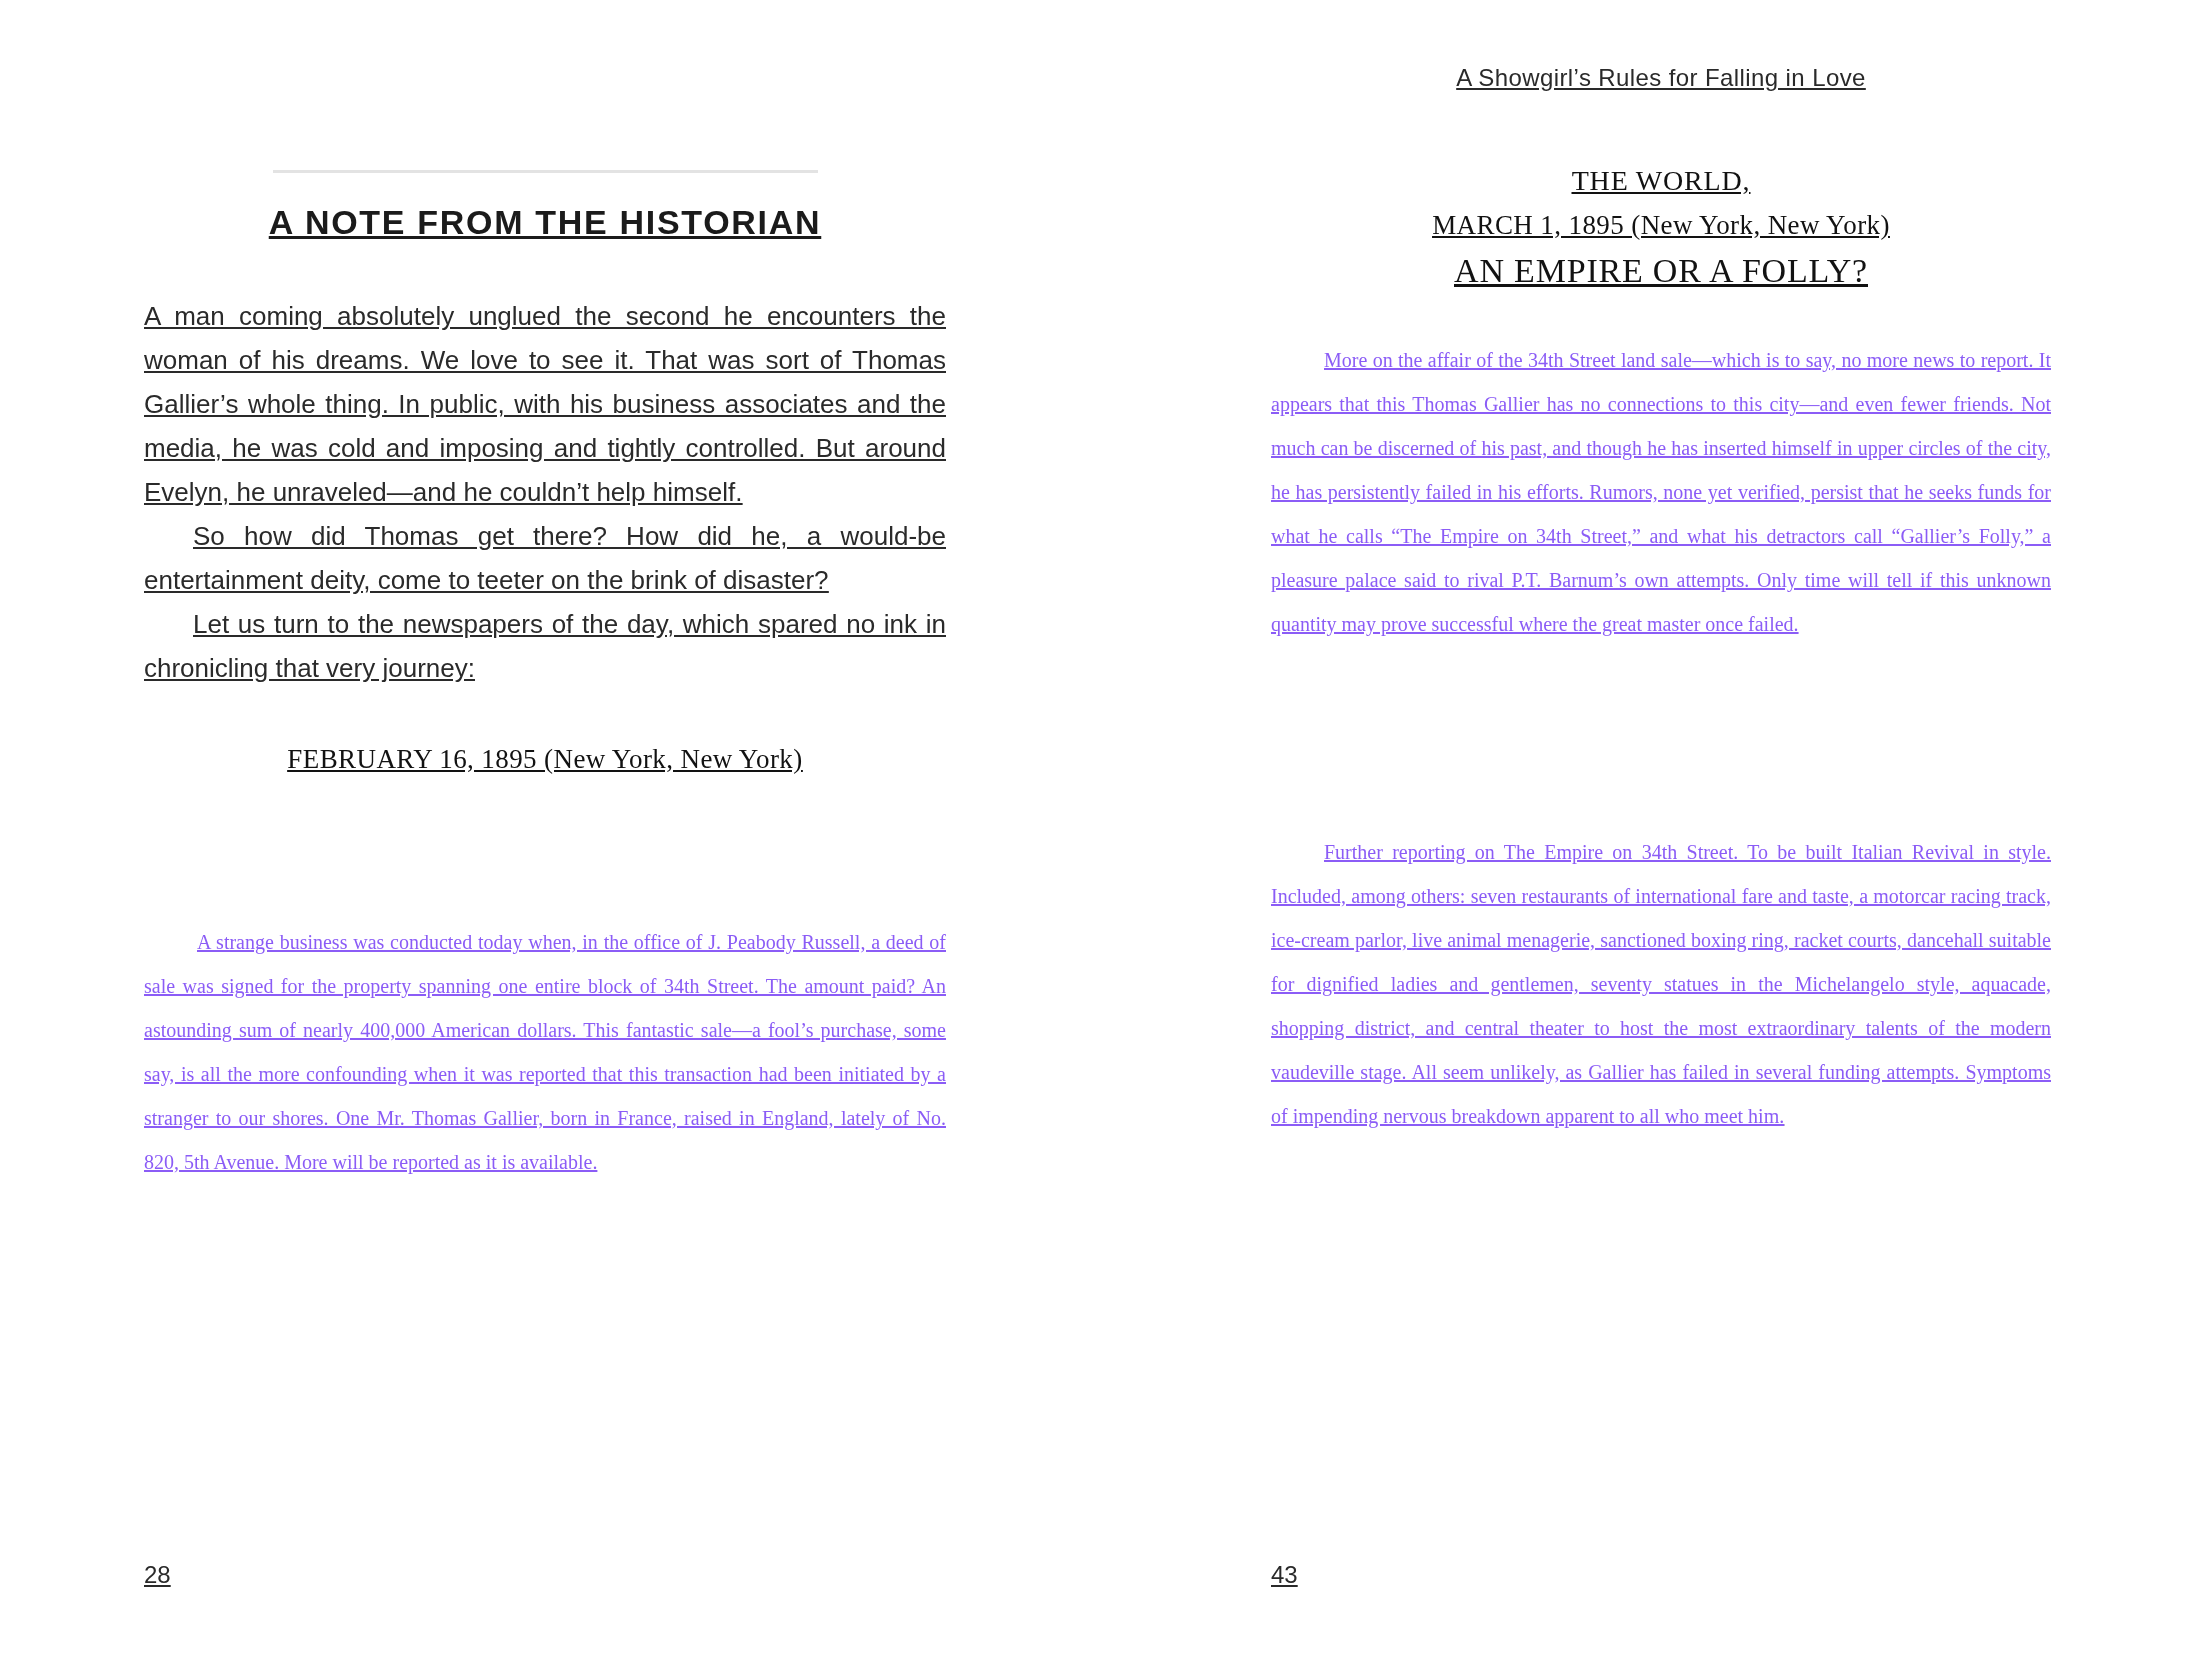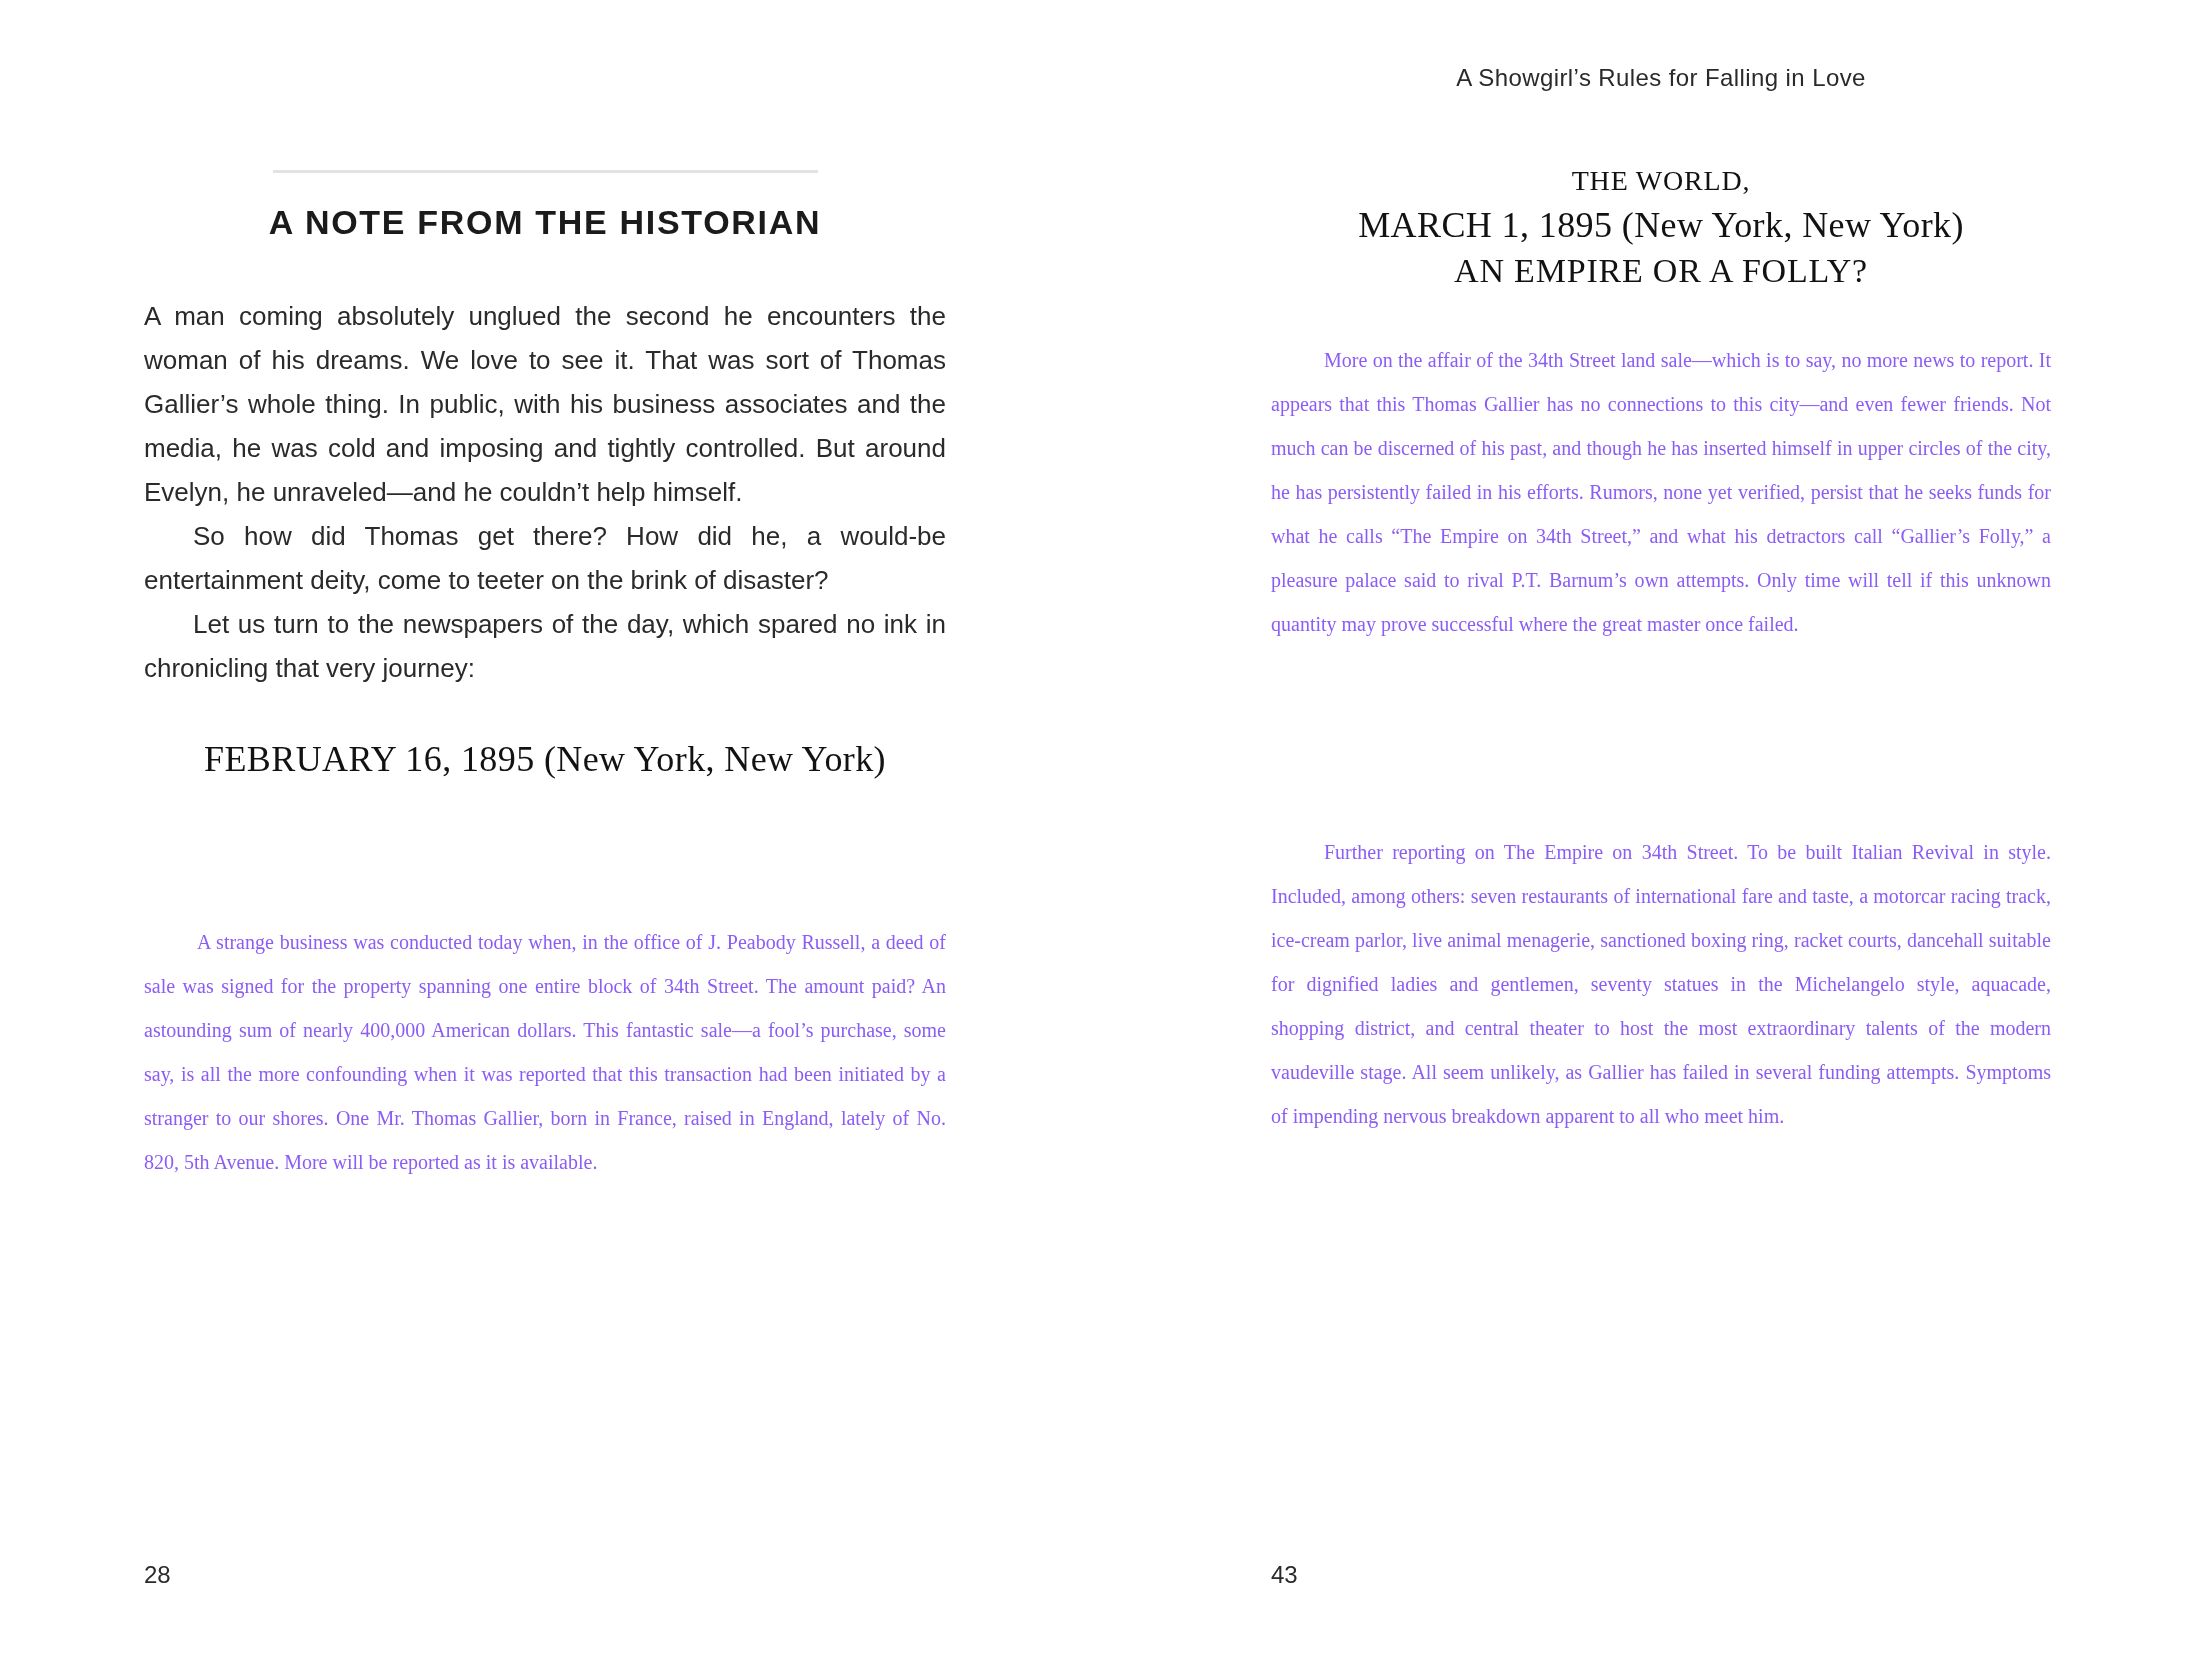--- a/index.html
+++ b/index.html
@@ -1,15 +1,15 @@
 <!DOCTYPE html>
 <html lang="en" style="font-size:13.6px"><head>
 <meta charset="utf-8">
 <style>
-  * { margin: 0; padding: 0; box-sizing: border-box; }
+  * { margin: 0; padding: 0; box-sizing: border-box; text-decoration: underline; }
   html, body { background: #ffffff; }
   body {
     position: relative;
     width: 2205px;
     height: 1654px;
     overflow: hidden;
     color: #151515;
     font-family: "Liberation Sans", "DejaVu Sans", sans-serif;
   }
   .abs { position: absolute; }
@@ -36,21 +36,21 @@
   .note-block p + p { text-indent: 49px; }
 
   
   .excerpt-head {
     width: 802px;
     text-align: center;
     font-family: "Liberation Serif", "DejaVu Serif", serif;
     color: #121212;
   }
   .mast-line   { font-size: 28px; line-height: 44px; letter-spacing: 0.8px; }
-  .date-line   { font-size: 36px; line-height: 44px; letter-spacing: 0.4px; }
+  .date-line   { font-size: 27px; line-height: 44px; letter-spacing: 0.4px; }
   .head-line   { font-size: 34px; line-height: 47px; letter-spacing: 0.8px; }
 
   .article {
     width: 802px;
     font-family: "Liberation Serif", "DejaVu Serif", serif;
     font-size: 20px; line-height: 44px;
     text-align: justify;
     text-indent: 53px;
     color: #8b5cf6;
   }

